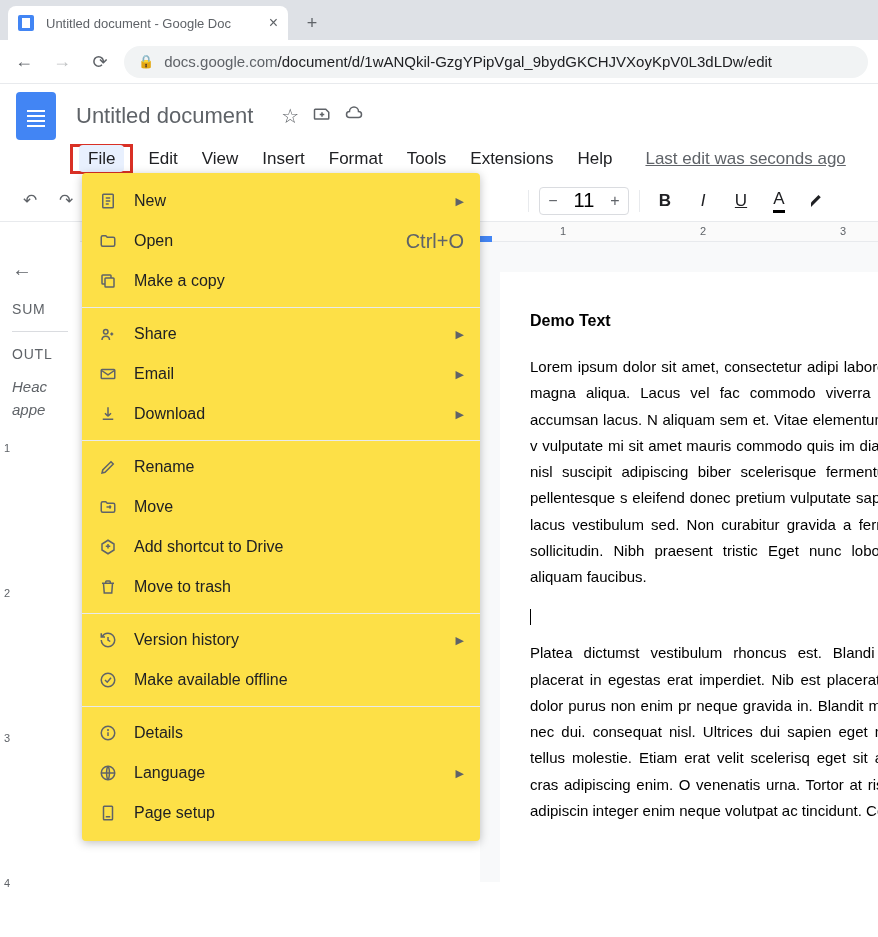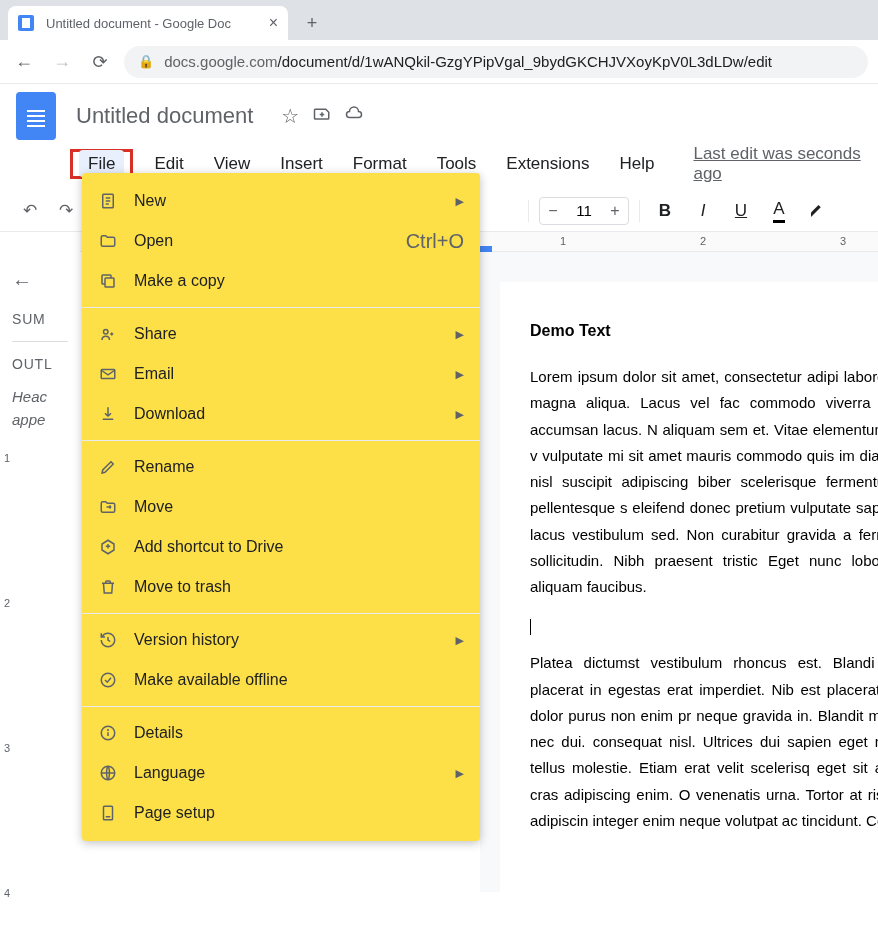--- a/index.html
+++ b/index.html
@@ -23,33 +23,33 @@
 
 
 .app-header { padding: 8px 16px 0 16px; }
 .title-row { display: flex; align-items: center; gap: 20px; }
 .docs-logo { width: 40px; height: 48px; background: #4285f4; border-radius: 4px; position: relative; display: flex; align-items: center; justify-content: center; }
 .docs-logo::before { content: ''; width: 18px; height: 2px; background: #fff; box-shadow: 0 5px 0 #fff, 0 10px 0 #fff, 0 -5px 0 #fff; }
 .doc-title { font-size: 22px; color: #5f6368; }
 .title-icons { display: flex; gap: 14px; color: #5f6368; margin-left: 8px; }
 .title-icons span { font-size: 20px; }
 
-.menu-row { display: flex; align-items: center; gap: 12px; margin-top: 4px; margin-left: 54px; font-size: 17px; color: #202124; }
+.menu-row { display: flex; align-items: center; gap: 6px; margin-top: 4px; margin-left: 54px; font-size: 17px; color: #202124; }
 .menu-item { padding: 4px 9px; border-radius: 4px; }
 .menu-item.active { background: #e8f0fe; }
 .file-highlight { border: 3px solid #d93025; padding: 2px 6px; }
 .last-edit { color: #5f6368; text-decoration: underline; margin-left: 18px; font-size: 17px; }
 
 
 .toolbar { height: 42px; display: flex; align-items: center; padding: 0 16px; gap: 8px; border-bottom: 1px solid #e8eaed; margin-top: 6px; }
 .tb-btn { width: 28px; height: 28px; display: flex; align-items: center; justify-content: center; color: #5f6368; font-size: 17px; }
 .tb-sep { width: 1px; height: 22px; background: #e8eaed; margin: 0 2px; }
 .zoom-input { display: flex; align-items: center; border: 1px solid #dadce0; border-radius: 4px; height: 28px; }
 .zoom-input button { width: 26px; height: 26px; border: none; background: none; font-size: 16px; color: #5f6368; }
-.zoom-input span { width: 36px; text-align: center; font-size: 15px; }
+.zoom-input span { width: 36px; text-align: center; font-size: 20px; }
 .format-btn { width: 30px; height: 28px; display: flex; align-items: center; justify-content: center; font-size: 17px; color: #202124; }
 .underline-a { border-bottom: 3px solid #000; padding-bottom: 1px; }
 
 
 .ruler { height: 20px; background: #fafafa; position: relative; font-size: 11px; color: #5f6368; border-bottom: 1px solid #e8eaed; margin-left: 80px; }
 .ruler-mark { position: absolute; top: 3px; }
 
 
 .content-area { display: flex; position: relative; }
 .outline-panel { width: 80px; padding: 16px 12px; font-size: 12px; color: #5f6368; }

